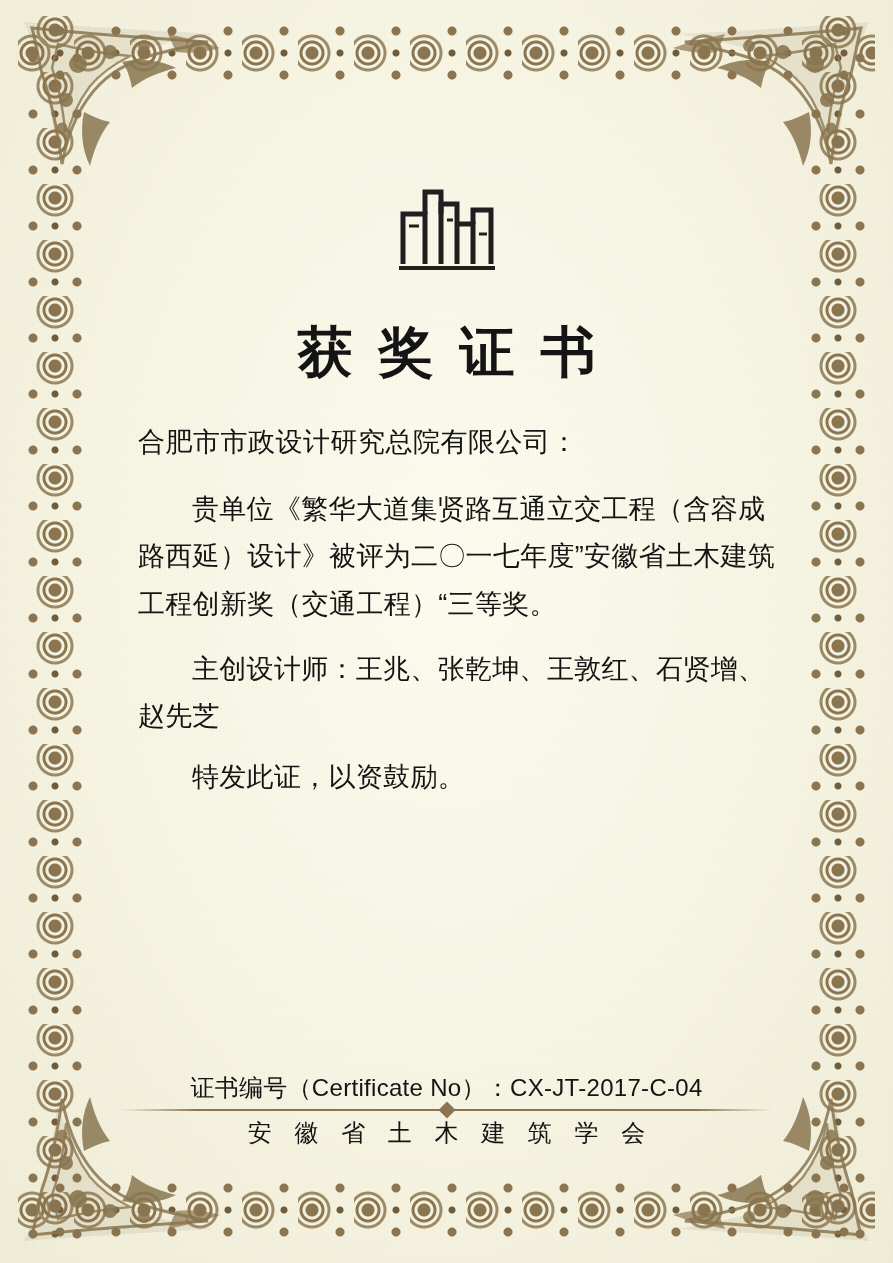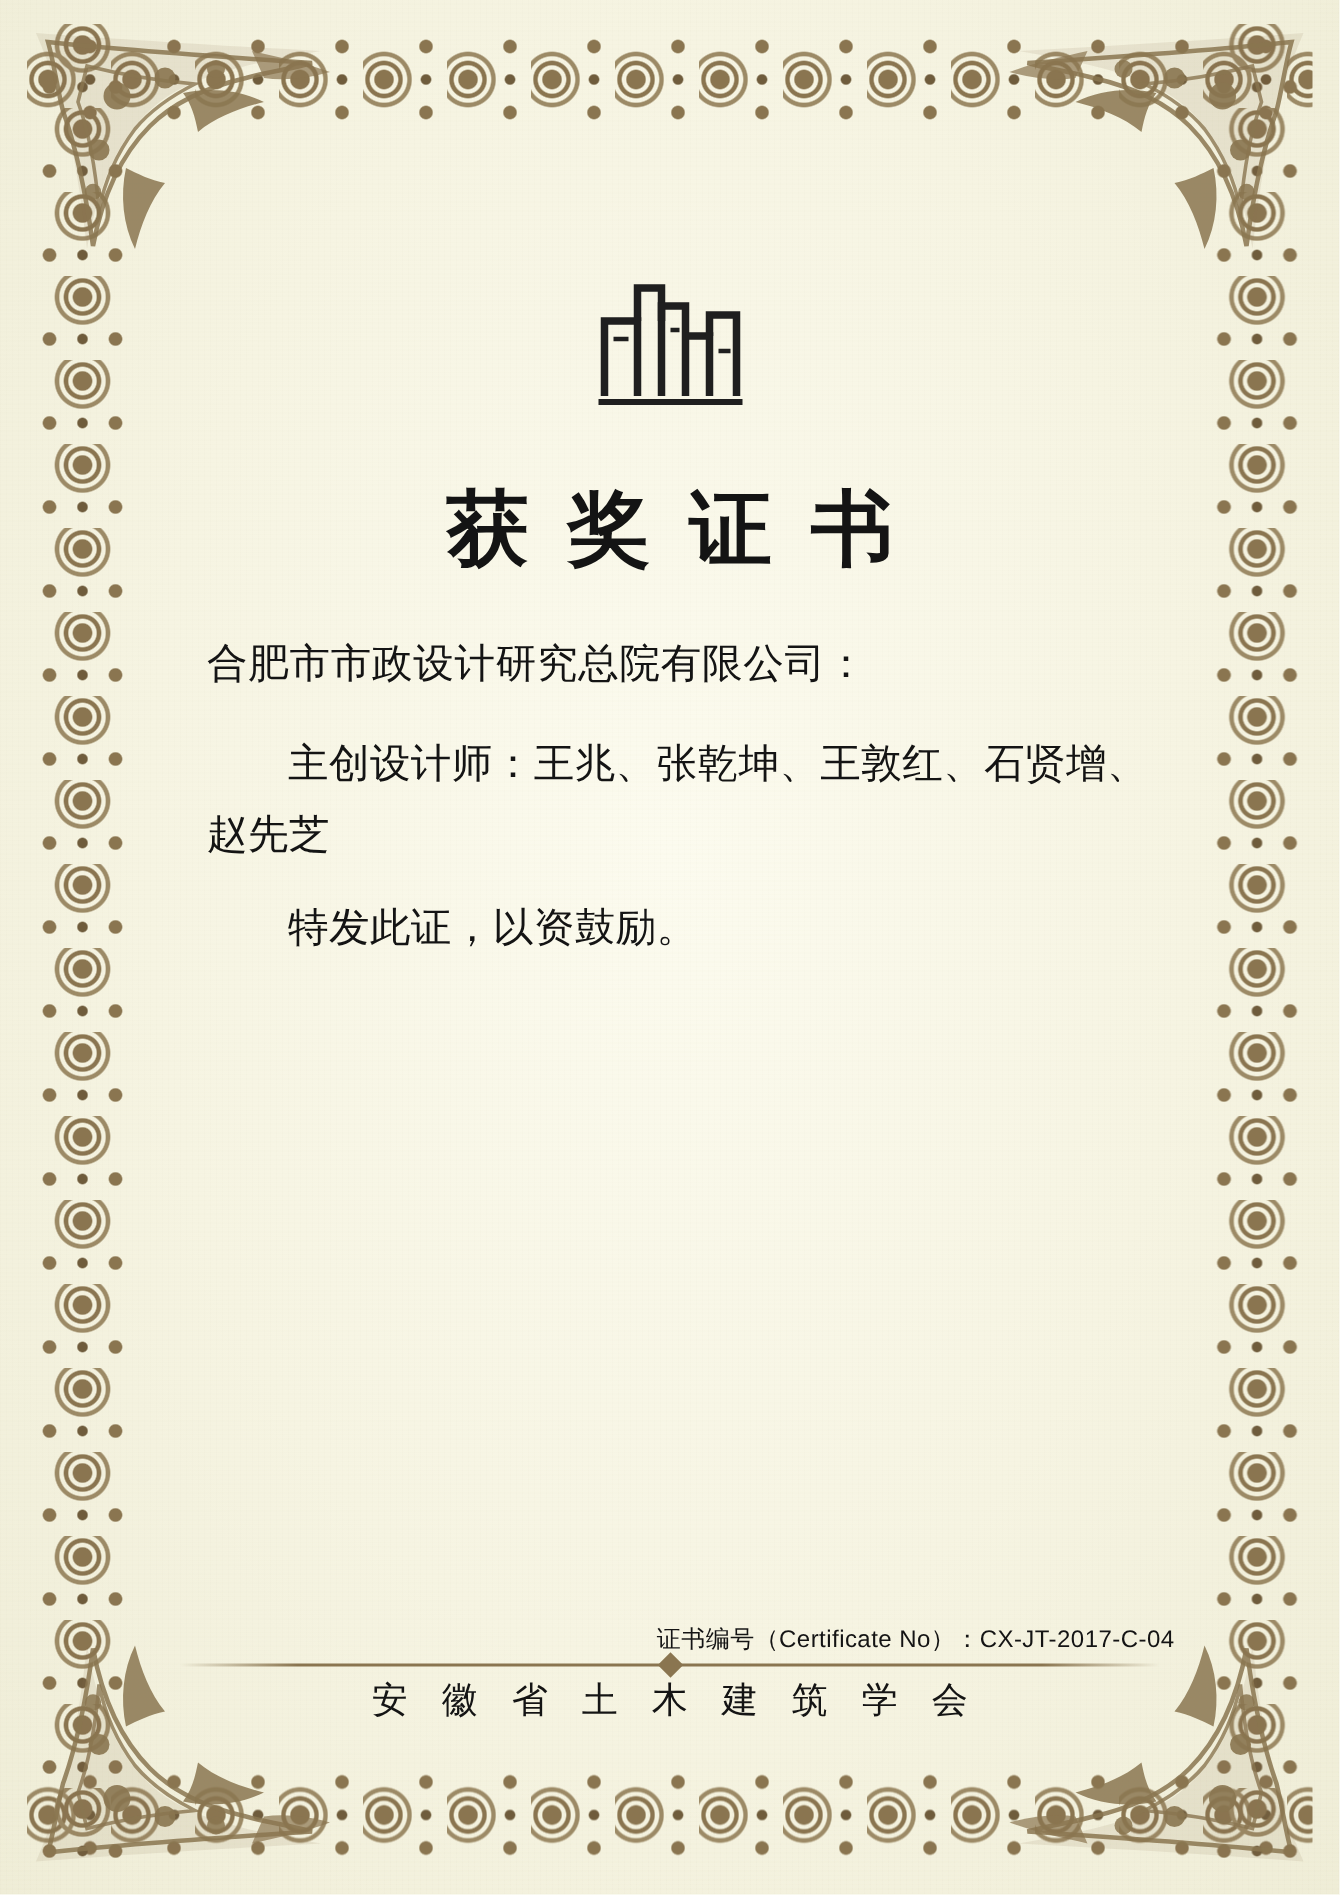--- a/index.html
+++ b/index.html
@@ -169,25 +169,25 @@
   .body-para.tight { margin-bottom: 14px; }
 
   .footer-block {
     position: absolute;
     left: 0;
     right: 0;
     bottom: -6px;
     text-align: center;
   }
   .cert-meta {
-    font-size: 16px;
+    font-size: 24px;
     color: #141414;
     letter-spacing: .3px;
     line-height: 1.6;
-    text-align: right;
+    text-align: center;
   }
   .org-cn {
     margin-top: 10px;
     font-size: 24px;
     letter-spacing: 8px;
     text-indent: 8px;
     color: #141414;
     font-weight: 500;
   }
   .org-en {
@@ -316,20 +316,21 @@
           <path d="M52 40 H58" stroke-width="3"></path>
           <path d="M84 54 H92" stroke-width="3"></path>
         </svg>
       </div>
     </div>
 
     <div class="cert-title">获奖证书</div>
 
     <div class="salutation">合肥市市政设计研究总院有限公司：</div>
 
+    <div class="body-para">贵单位《繁华大道集贤路互通立交工程（含容成路西延）设计》被评为二〇一七年度”安徽省土木建筑工程创新奖（交通工程）“三等奖。</div>
 
     <div class="body-para tight">主创设计师：王兆、张乾坤、王敦红、石贤增、赵先芝</div>
 
     <div class="body-para">特发此证，以资鼓励。</div>
 
     <div class="footer-block">
       <div class="cert-meta">
         <span>证书编号（Certificate No）：</span><span>CX-JT-2017-C-04</span>
       </div>
       <div class="org-cn">安 徽 省 土 木 建 筑 学 会</div>

